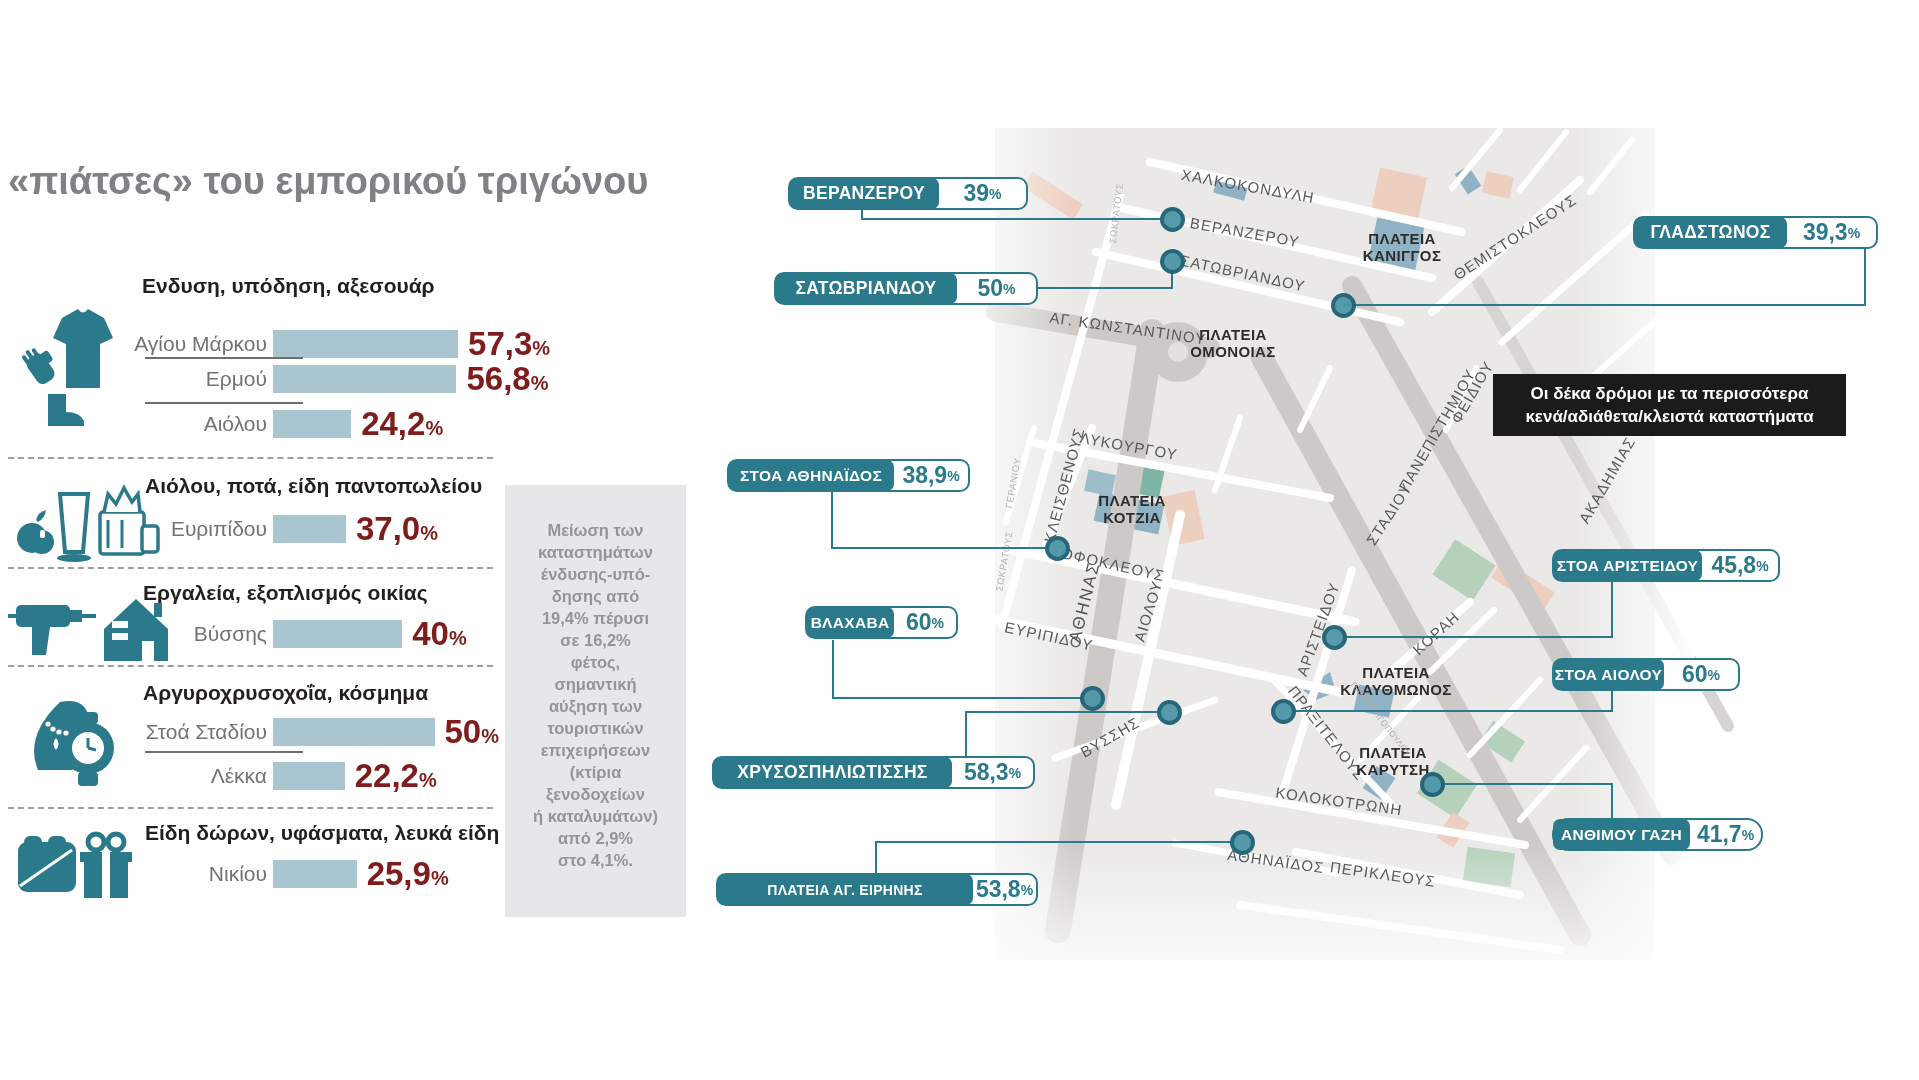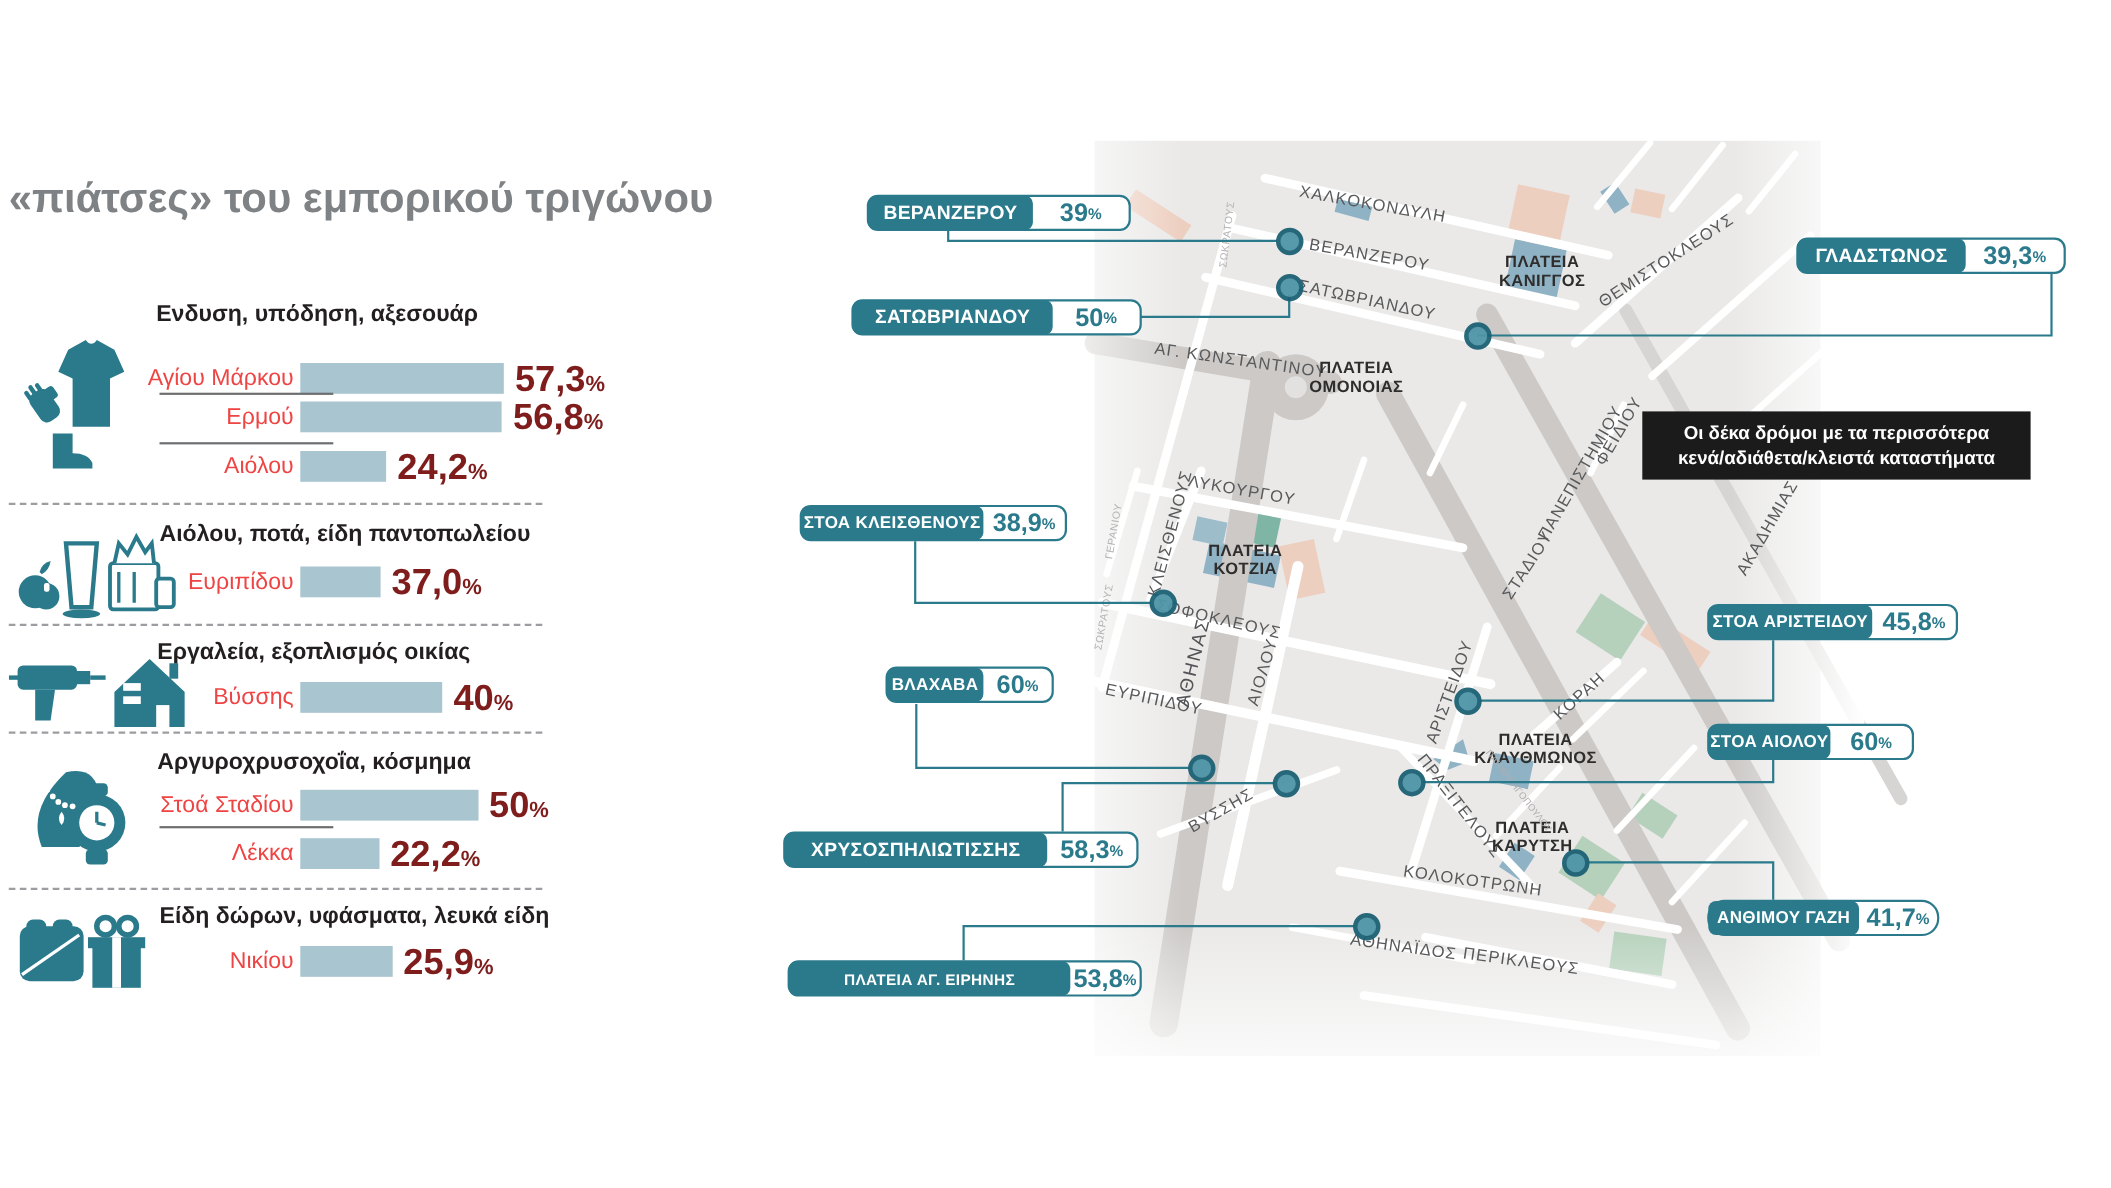--- a/index.html
+++ b/index.html
@@ -1,21 +1,21 @@
 <!DOCTYPE html>
 <html><head>
 <meta charset="utf-8">
 <style>
   html,body{margin:0;padding:0;background:#fff;}
   #stage{position:relative;width:1919px;height:1080px;background:#fff;overflow:hidden;
          font-family:"Liberation Sans", sans-serif;}
   
   .title{position:absolute;left:8px;top:158px;font-size:38px;line-height:46px;font-weight:bold;color:#7f8285;}
   .section-head{position:absolute;font-size:21px;font-weight:bold;color:#231f20;white-space:nowrap;}
-  .row-label{position:absolute;width:210px;text-align:right;font-size:21px;color:#ef4444;white-space:nowrap;}
+  .row-label{position:absolute;width:210px;text-align:right;font-size:21px;color:#737373;white-space:nowrap;}
   .bar{position:absolute;height:28px;background:#a9c5d0;}
   .bar-val{position:absolute;font-size:33px;font-weight:bold;color:#7f1d1d;white-space:nowrap;}
   .bar-val .pct{font-size:20px;font-weight:bold;}
   .row-sep{position:absolute;left:145px;width:158px;border-top:2px solid #6d6e70;}
   .dash-sep{position:absolute;left:8px;width:485px;border-top:2px dashed #9b9da0;}
   .icon{position:absolute;}
   .note-box{position:absolute;left:505px;top:485px;width:181px;height:432px;background:#e6e7e8;
             box-sizing:border-box;padding:34px 6px 0 6px;text-align:center;
             font-size:16.5px;line-height:22px;font-weight:bold;color:#939598;white-space:pre-line;}
   
@@ -171,20 +171,36 @@
       <rect x="64" y="26" width="52" height="10"></rect>
     </g>
     <path d="M4 60 L56 24" stroke="#fff" stroke-width="3" fill="none"></path>
     <rect x="86" y="26" width="8" height="46" fill="#fff"></rect>
     <g fill="none" stroke="#2a7a8c" stroke-width="5">
       <circle cx="80" cy="16" r="8"></circle>
         <circle cx="100" cy="16" r="8"></circle>
     </g>
   </svg>
 
+  <div class="note-box">Μείωση των
+καταστημάτων
+ένδυσης-υπό-
+δησης από
+19,4% πέρυσι
+σε 16,2%
+φέτος,
+σημαντική
+αύξηση των
+τουριστικών
+επιχειρήσεων
+(κτίρια
+ξενοδοχείων
+ή καταλυμάτων)
+από 2,9%
+στο 4,1%.</div>
 
   <svg id="mapsvg" width="980" height="880" viewBox="940 120 980 880">
     <defs>
       <linearGradient id="fadeL" x1="0" y1="0" x2="1" y2="0">
         <stop offset="0" stop-color="#fff" stop-opacity="1"></stop>
           <stop offset="1" stop-color="#fff" stop-opacity="0"></stop>
       </linearGradient>
       <linearGradient id="fadeR" x1="0" y1="0" x2="1" y2="0">
         <stop offset="0" stop-color="#fff" stop-opacity="0"></stop>
           <stop offset="1" stop-color="#fff" stop-opacity="1"></stop>
@@ -344,21 +360,21 @@
       <div class="marker" style="left: 1330.5px; top: 292.5px;"></div>
       <div class="callout" style="left: 1633px; top: 216px; width: 245px;">
         <div class="lab" style="width: 153px; font-size: 17.5px;">ΓΛΑΔΣΤΩΝΟΣ</div>
         <div class="val">
           <span>39,3</span>
           <span class="pct">%</span>
         </div>
       </div>
       <div class="marker" style="left: 1044.5px; top: 535.5px;"></div>
       <div class="callout" style="left: 727px; top: 459px; width: 243px;">
-        <div class="lab" style="width: 166px; font-size: 15.5px;">ΣΤΟΑ ΚΛΕΙΣΘΕΝΟΥΣ</div>
+        <div class="lab" style="width: 166px; font-size: 15.5px;">ΣΤΟΑ ΑΘΗΝΑΪΔΟΣ</div>
         <div class="val">
           <span>38,9</span>
           <span class="pct">%</span>
         </div>
       </div>
       <div class="marker" style="left: 1079.5px; top: 685.5px;"></div>
       <div class="callout" style="left: 805px; top: 606px; width: 153px;">
         <div class="lab" style="width: 88px; font-size: 15.5px;">ΒΛΑΧΑΒΑ</div>
         <div class="val">
           <span>60</span>

